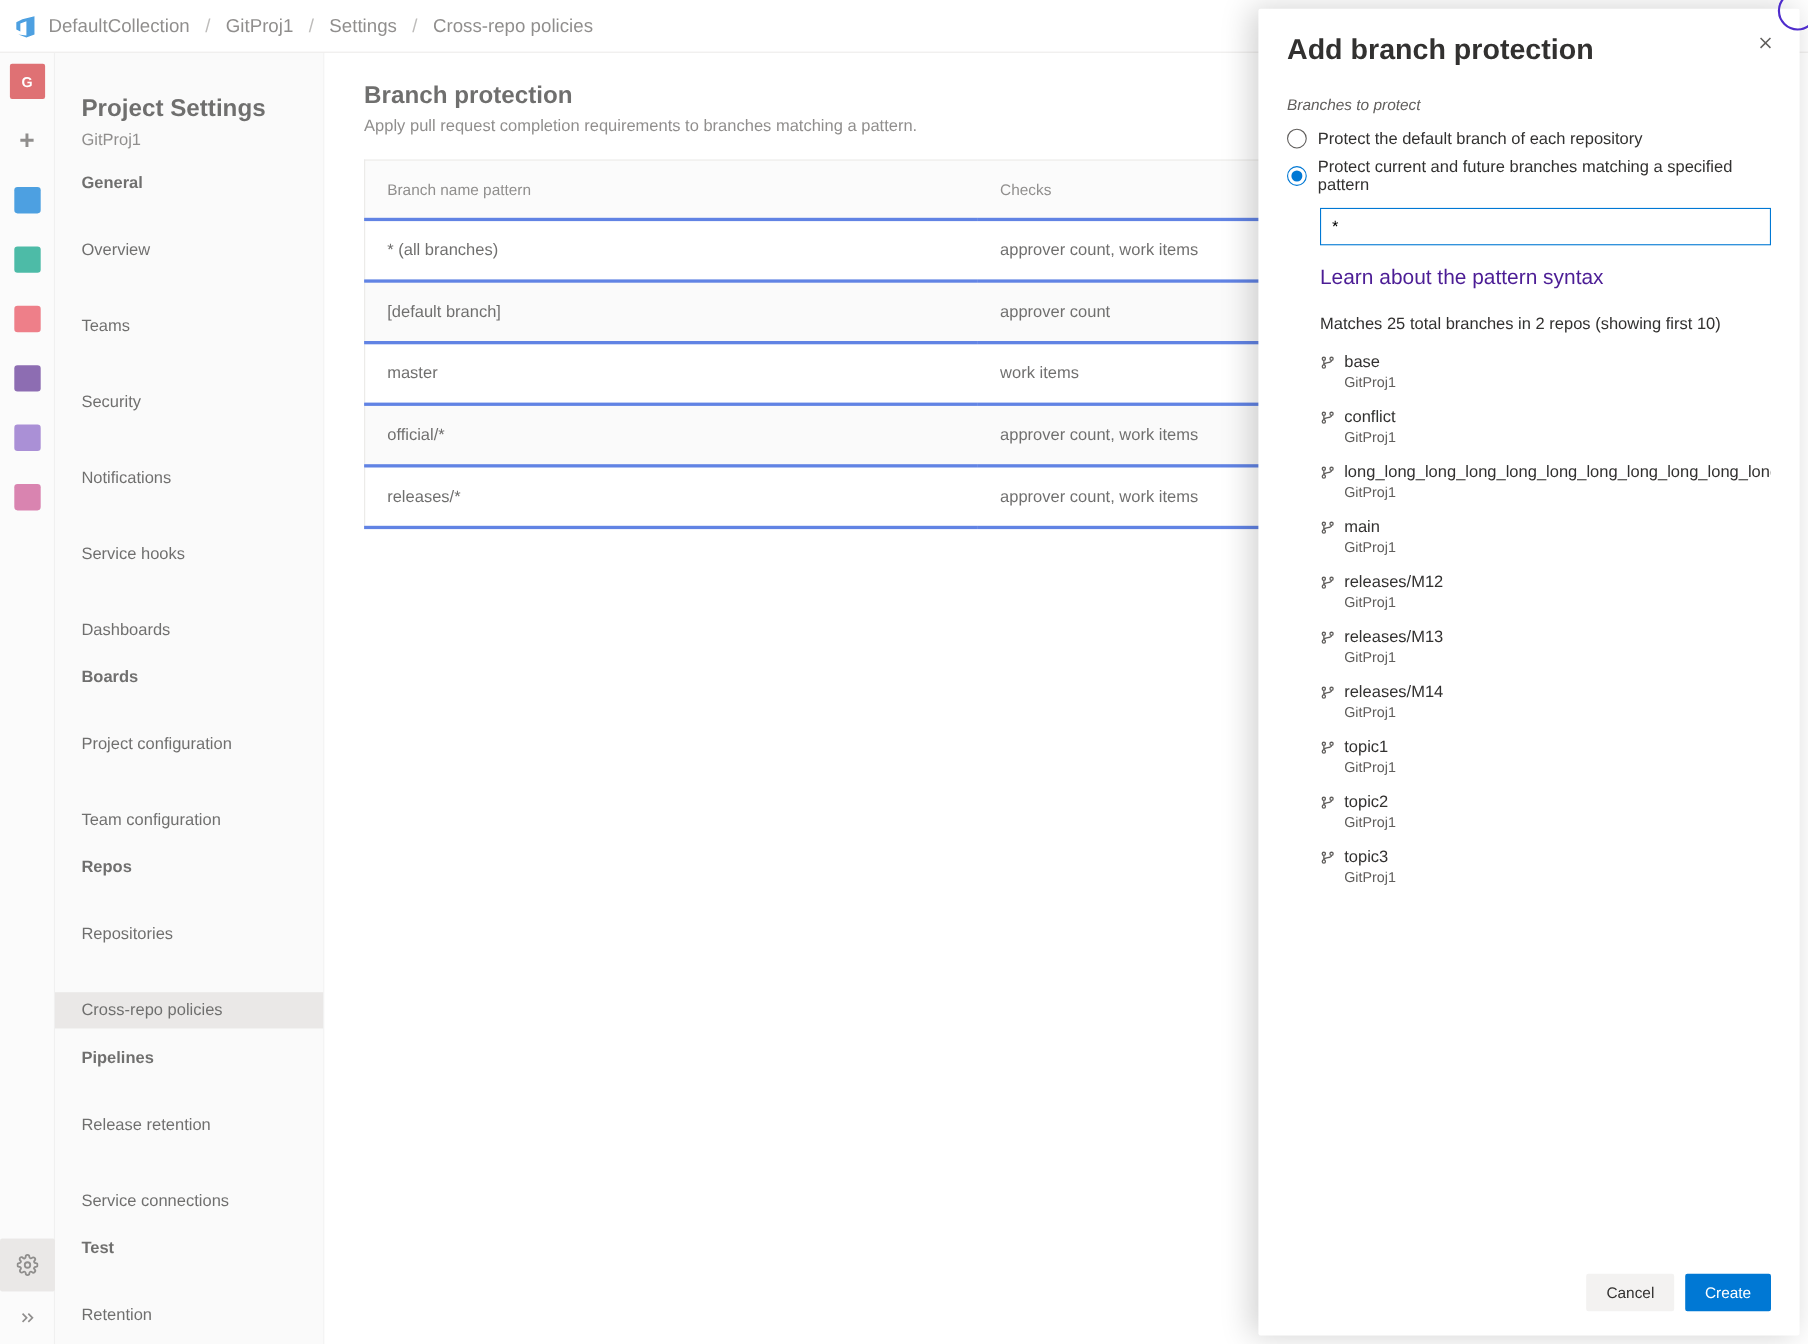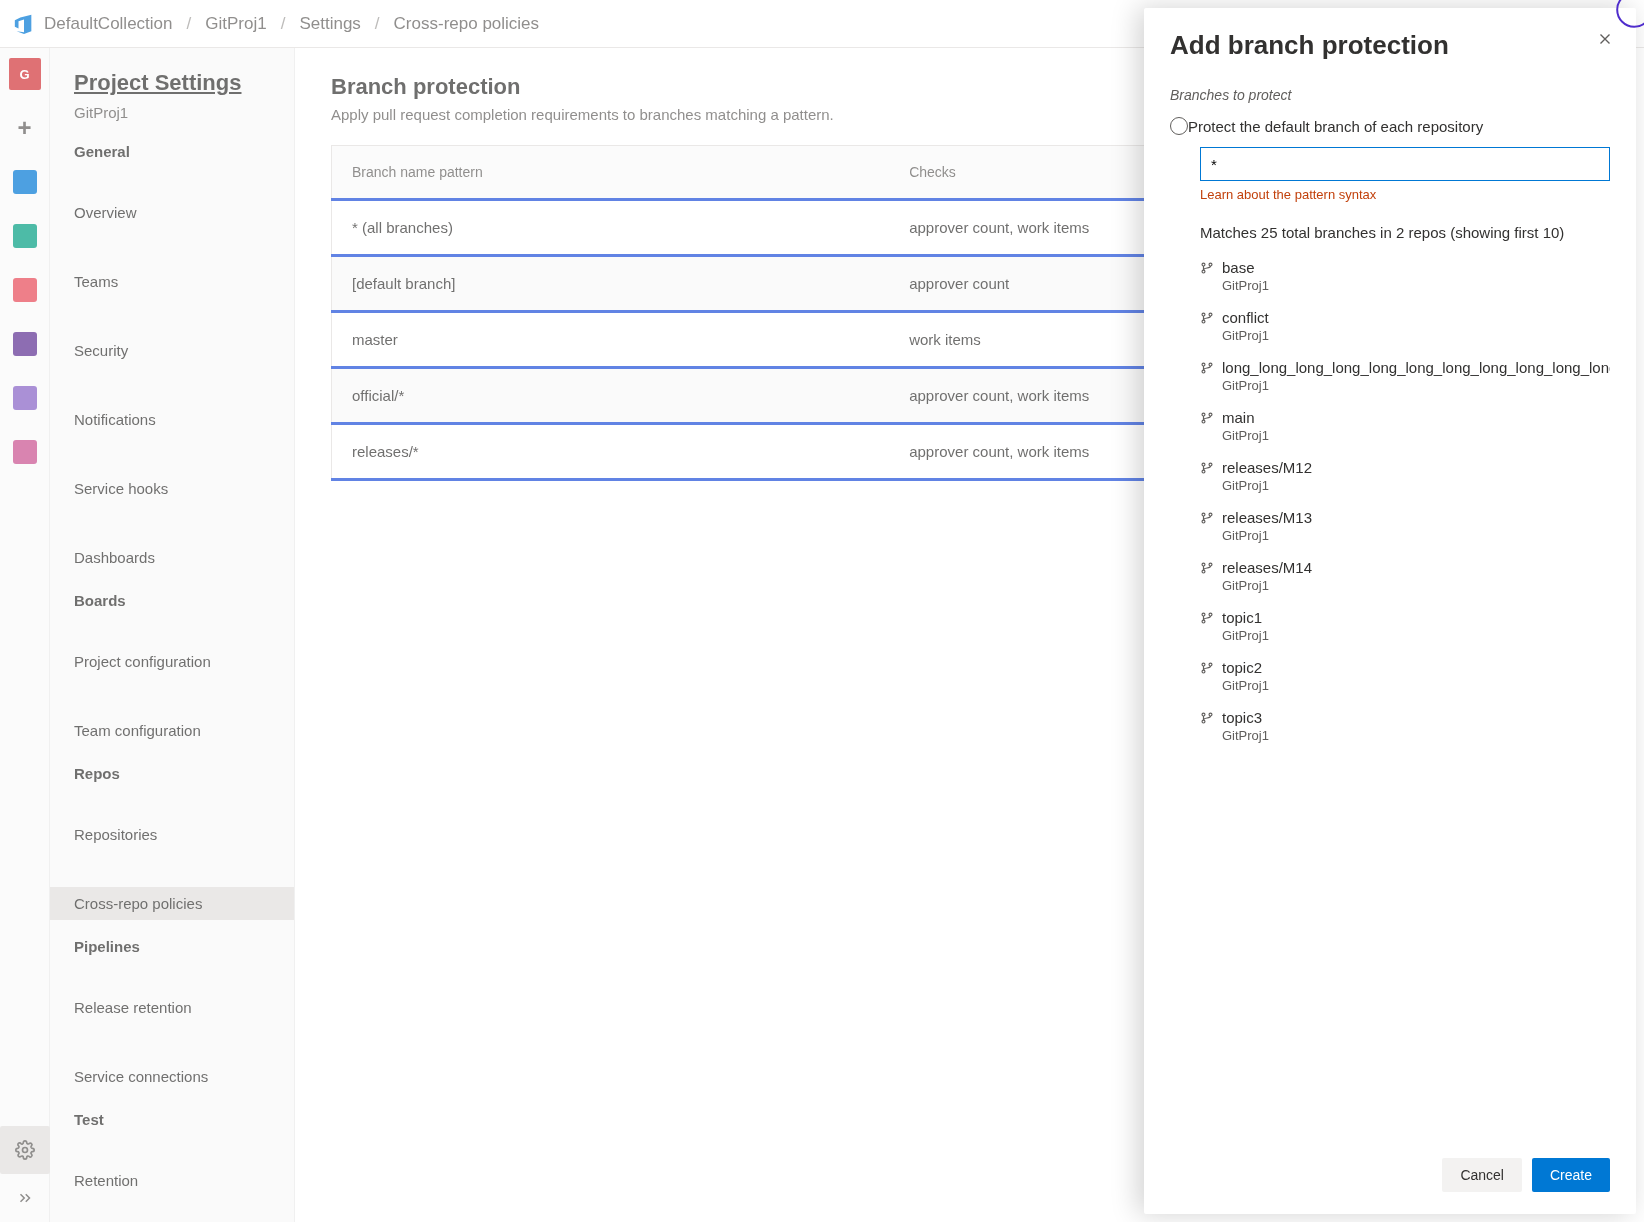--- a/index.html
+++ b/index.html
@@ -31,21 +31,21 @@
   .railitem.project { background: #d13438; color: #fff; }
   .railitem.plus { color: #605e5c; font-size: 24px; }
   .rail-ico { width:24px; height:24px; border-radius:3px; }
   .rail-bottom { margin-top: auto; width:100%; }
   .rail-bottom .railitem { width:50px; height:48px; }
   .rail-active { background:#e1dfdd; }
   .sidebar {
     width: 245px; background: #f8f8f8; border-right: 1px solid #eaeaea;
     padding: 22px 0 0 0; overflow-y: auto;
   }
-  .sidebar h1 { font-size: 22px; font-weight: 600; margin: 0 0 8px 24px; text-decoration: underline; }
+  .sidebar h1 { font-size: 22px; font-weight: 600; margin: 15px 0 8px 24px; }
   .sidebar .proj { color:#605e5c; font-size:15px; margin: 0 0 22px 24px; }
   .sidebar .group { font-weight: 600; font-size:15px; margin: 18px 0 6px 24px; }
   .sidebar .item {
     padding: 8px 0 8px 24px; font-size:15px; color:#323130; cursor:pointer;margin-top:36px;
   }
   .sidebar .item.active { background:#e1dfdd; }
   .main { flex:1; padding: 26px 36px; background:#fff; position:relative; }
   .main h2 { font-size:22px; font-weight:600; margin:0 0 6px 0; }
   .main .sub { color:#605e5c; font-size:15px; margin-bottom:22px; }
   table.policies {
@@ -63,29 +63,29 @@
 
   
   .flyout {
     position:absolute; top:8px; right:8px; bottom:8px; width:492px;
     background:#fff; box-shadow: -6px 0 28px rgba(0,0,0,0.18);
     border-radius:2px; padding: 22px 26px; display:flex; flex-direction:column;
   }
   .flyout h2 { font-size:26px; font-weight:600; margin:0 0 26px 0; }
   .flyout .close { position:absolute; top:22px; right:22px; cursor:pointer; }
   .flyout .section-label { color:#605e5c; font-size:14px; margin-bottom:10px;font-style:italic; }
-  .radio-row { display:flex; align-items:center; padding:4px 0; font-size:15px; cursor:pointer; }
+  .radio-row { display:flex; align-items:center; gap:10px; padding:4px 0; font-size:15px; cursor:pointer; }
   .radio { width:18px; height:18px; border-radius:50%; border:1px solid #605e5c; display:inline-flex; align-items:center; justify-content:center; flex-shrink:0; }
   .radio.checked { border-color:#0078d4; }
   .radio.checked::after { content:""; width:10px; height:10px; border-radius:50%; background:#0078d4; }
   .pattern-input {
     width: calc(100% - 30px); margin-left:30px; margin-top:8px; height:34px;
     border:1px solid #0078d4; outline:none; padding: 0 10px; font-size:15px;
   }
-  .helper { margin-left:30px; margin-top:6px; font-size:13px; color:#c2410c; }
+  .helper { margin-left:30px; margin-top:19px; font-size:19px; color:#4c1d95; }
   .matches-summary { margin:22px 0 10px 30px; font-size:15px; }
   .branch-list { margin-left:30px; overflow-y:auto; }
   .branch-item { padding: 8px 0; }
   .branch-item .bname { font-size:15px; display:flex; align-items:center; gap:8px; }
   .branch-item .brepo { font-size:13px; color:#605e5c; margin-left:22px; margin-top:2px; }
   .branch-ico { color:#605e5c; font-size:13px; display:inline-flex; }
   .flyout-footer {
     margin-top:auto; display:flex; justify-content:flex-end; gap:10px; padding-top:12px;
   }
   .btn { height:34px; padding:0 18px; border:none; border-radius:2px; font-size:14px; cursor:pointer; }
@@ -225,20 +225,24 @@
       <svg width="18" height="18" viewBox="0 0 24 24" fill="none" stroke="#605e5c" stroke-width="1.8">
           <path d="M18 6L6 18M6 6l12 12"></path>
         </svg>
     </span>
     <div class="section-label">Branches to protect</div>
 
     <div class="radio-row">
       <span class="radio"></span>
       <span>Protect the default branch of each repository</span>
     </div>
+    <div class="radio-row">
+      <span class="radio checked"></span>
+      <span>Protect current and future branches matching a specified pattern</span>
+    </div>
 
     <input class="pattern-input" value="*" style="">
     <div class="helper">Learn about the pattern syntax</div>
 
     <div class="matches-summary">Matches 25 total branches in 2 repos (showing first 10)</div>
     <div class="branch-list" id="branch-list">
         <div class="branch-item">
           <div class="bname">
             <span class="branch-ico">
               <svg width="14" height="14" viewBox="0 0 24 24" fill="none" stroke="#605e5c" stroke-width="2">

